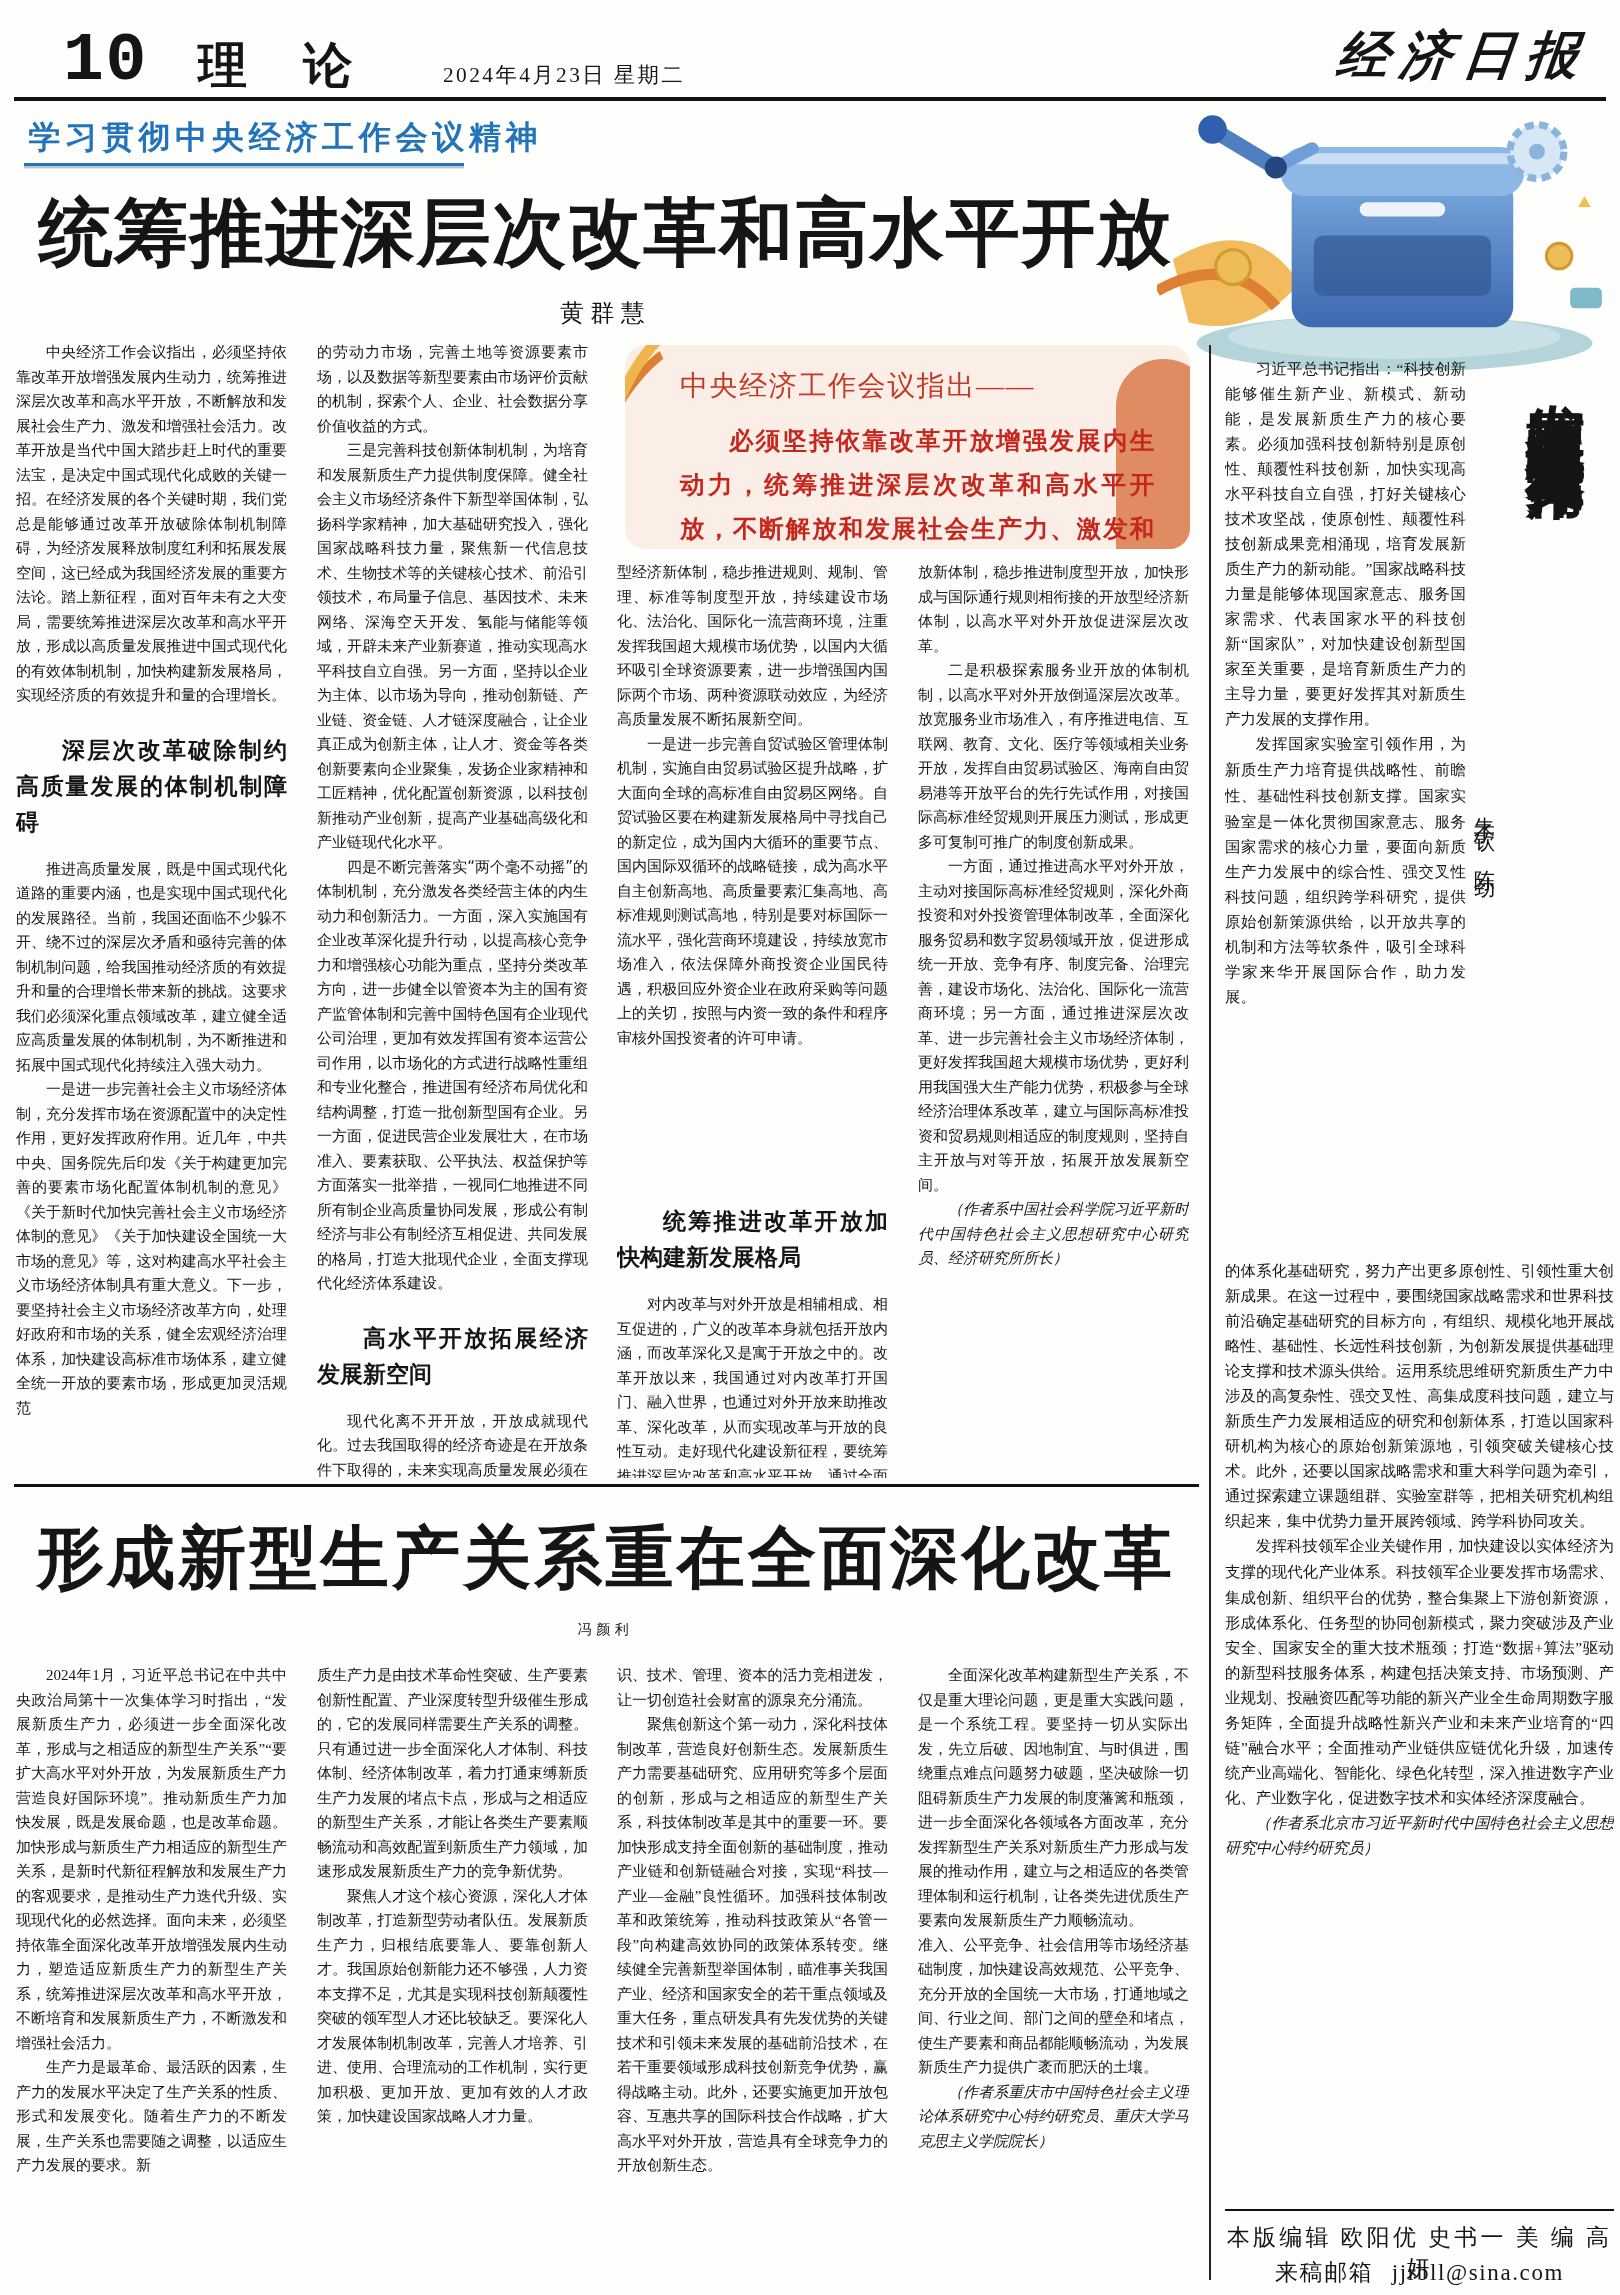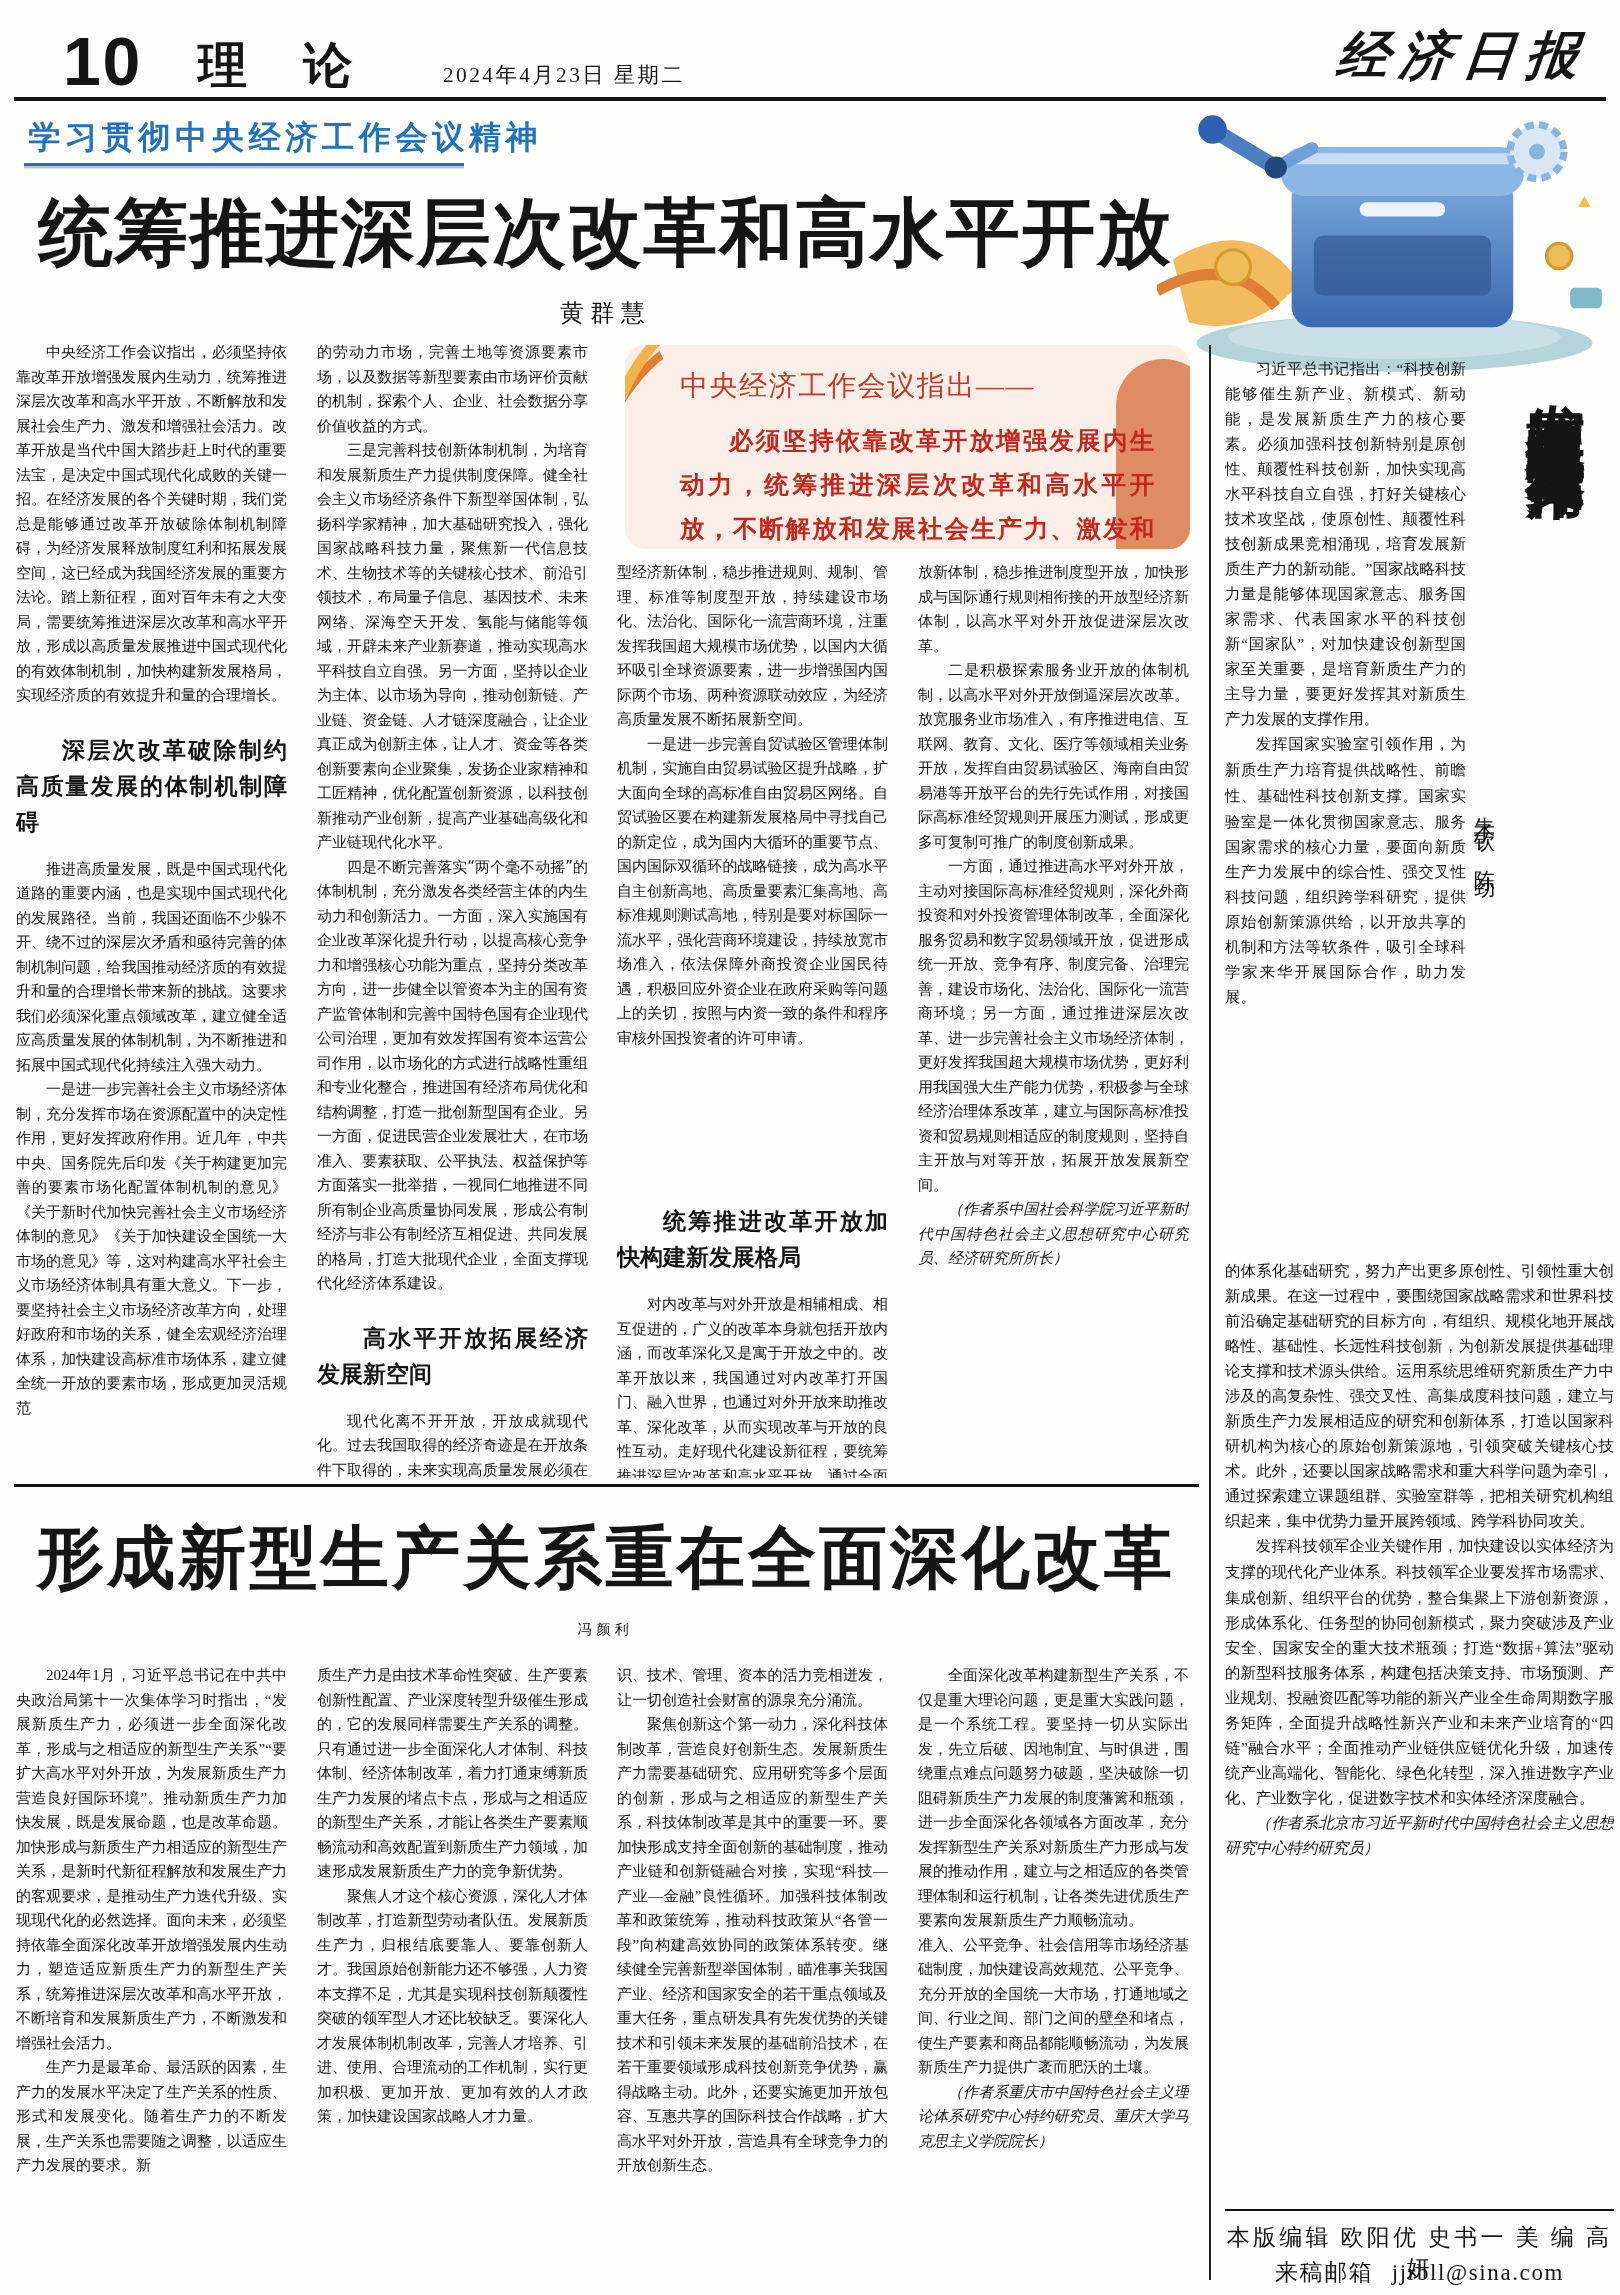--- a/index.html
+++ b/index.html
@@ -1,19 +1,19 @@
 <!DOCTYPE html>
 <html style="font-size:12.7px"><head>
 <meta charset="utf-8">
 <style>
   html,body{margin:0;padding:0;background:#e8e8e4;}
   .page{position:relative;width:1621px;height:2295px;background:#fefefc;overflow:hidden;
         font-family:"Liberation Serif","DejaVu Serif",serif;color:#151515;}
   
-  .hdr-pageno{position:absolute;left:63px;top:22px;font-family:Liberation Sans, sans-serif;
+  .hdr-pageno{position:absolute;left:63px;top:22px;font-family:Liberation Mono, monospace;
               font-size:68px;font-weight:900;letter-spacing:1.6px;}
   .hdr-section{position:absolute;left:198px;top:33px;font-size:49px;font-weight:900;letter-spacing:22px;
                font-family:"Liberation Serif",serif;}
   .hdr-date{position:absolute;left:443px;top:60px;font-size:21.4px;letter-spacing:2.4px;}
   .masthead{position:absolute;right:32px;top:20.6px;font-size:52px;font-weight:900;font-style:italic;
             letter-spacing:11px;font-family:"DejaVu Serif",serif;transform:skewX(-6deg);}
   .hdr-rule{position:absolute;left:14.2px;top:97px;width:1592px;height:4px;background:#111;}
   
   .kicker{position:absolute;left:28.5px;top:116px;font-size:32px;font-weight:700;color:#2273b8;
           letter-spacing:4.7px;font-family:"DejaVu Sans","Liberation Sans",sans-serif;}

